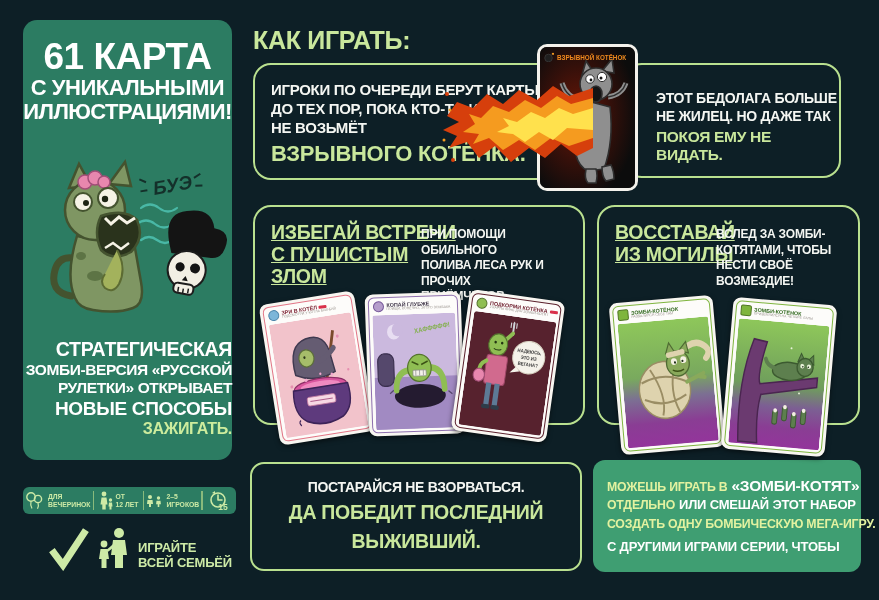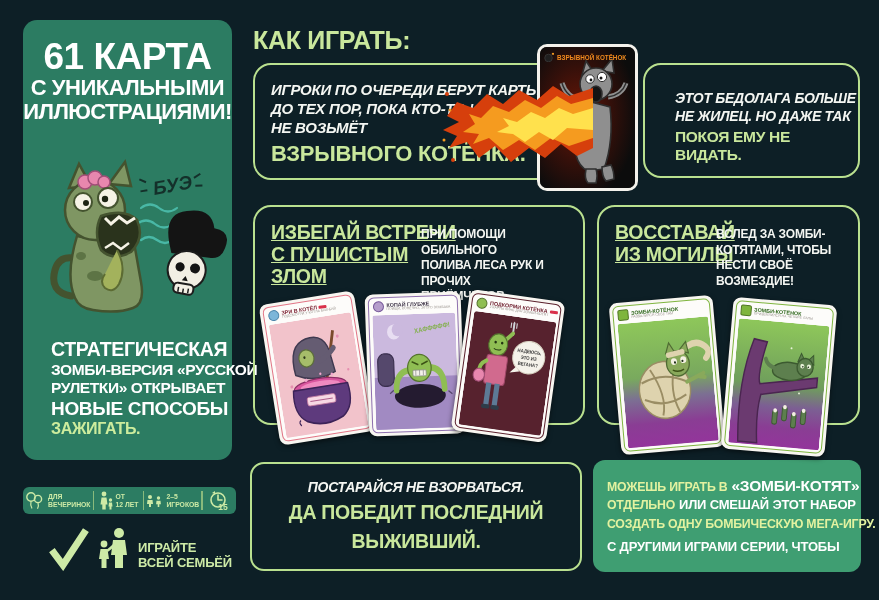--- a/index.html
+++ b/index.html
@@ -5,43 +5,43 @@
   html,body{margin:0;padding:0;}
   body{
     width:879px;height:600px;position:relative;overflow:hidden;
     background:#0d1f26;
     font-family:"Liberation Sans","DejaVu Sans",sans-serif;
     font-weight:bold;
     -webkit-font-smoothing:antialiased;
   }
   .abs{position:absolute;}
   .pale{color:#c9e79c;}
-  .white{color:#f4f6f2;font-style:italic;}
+  .white{color:#f4f6f2;}
   .box{border:2px solid #b9e08f;border-radius:18px;box-sizing:border-box;}
   .cond{letter-spacing:-0.02em;}
 
   
   .left-panel{left:23px;top:20px;width:209px;height:440px;background:#2c7c62;border-radius:14px;}
   .headline{width:100%;text-align:center;color:#ffffff;line-height:1.06;margin-top:17px;}
   .headline .h-big{font-size:37px;letter-spacing:-0.5px;display:block;}
   .headline .h-mid{font-size:22px;letter-spacing:-0.5px;display:block;}
-  .tagline{width:100%;text-align:left;top:318px;line-height:1.18;color:#ffffff;margin-left:28px;}
+  .tagline{width:100%;text-align:right;top:318px;line-height:1.18;color:#ffffff;}
   .tagline .t1{font-size:19.5px;display:block;}
   .tagline .t2{font-size:15.5px;letter-spacing:-0.4px;display:block;}
   .tagline .t4{font-size:19px;display:block;}
   .tagline .t5{font-size:16px;display:block;color:#cdec9d;}
 
   
   .how-title{left:253px;top:26px;font-size:25px;color:#c9e79c;letter-spacing:-0.3px;}
 
   .draw-box{left:253px;top:63px;width:352px;height:117px;padding:15px 0 0 16px;}
   .draw-box .line{font-size:15px;line-height:1.28;display:block;}
   .draw-box .hl{font-size:22px;margin-top:3px;display:block;letter-spacing:-0.3px;}
 
-  .doomed-box{left:643px;top:63px;width:217px;height:115px;padding:24px 0 0 30px;}
+  .doomed-box{left:624px;top:63px;width:217px;height:115px;padding:24px 0 0 30px;}
   .doomed-box .line{font-size:14px;line-height:1.3;display:block;}
   .doomed-box .hl{font-size:15.5px;margin-top:3px;display:block;}
 
   
   .ek-card{left:537px;top:44px;width:101px;height:147px;background:#f4f2ec;border-radius:10px;padding:3px;box-sizing:border-box;z-index:6;}
   .ek-inner{width:100%;height:100%;background:#0c0c0c;border-radius:7px;position:relative;overflow:hidden;}
   .ek-head{position:absolute;left:4px;top:5px;right:3px;display:flex;align-items:center;gap:3px;z-index:3;}
   .ek-title{font-size:6.3px;color:#f08a1e;letter-spacing:0;white-space:nowrap;}
   .ek-flames{position:absolute;left:-96px;top:36px;width:152px;height:84px;z-index:5;pointer-events:none;}
 

